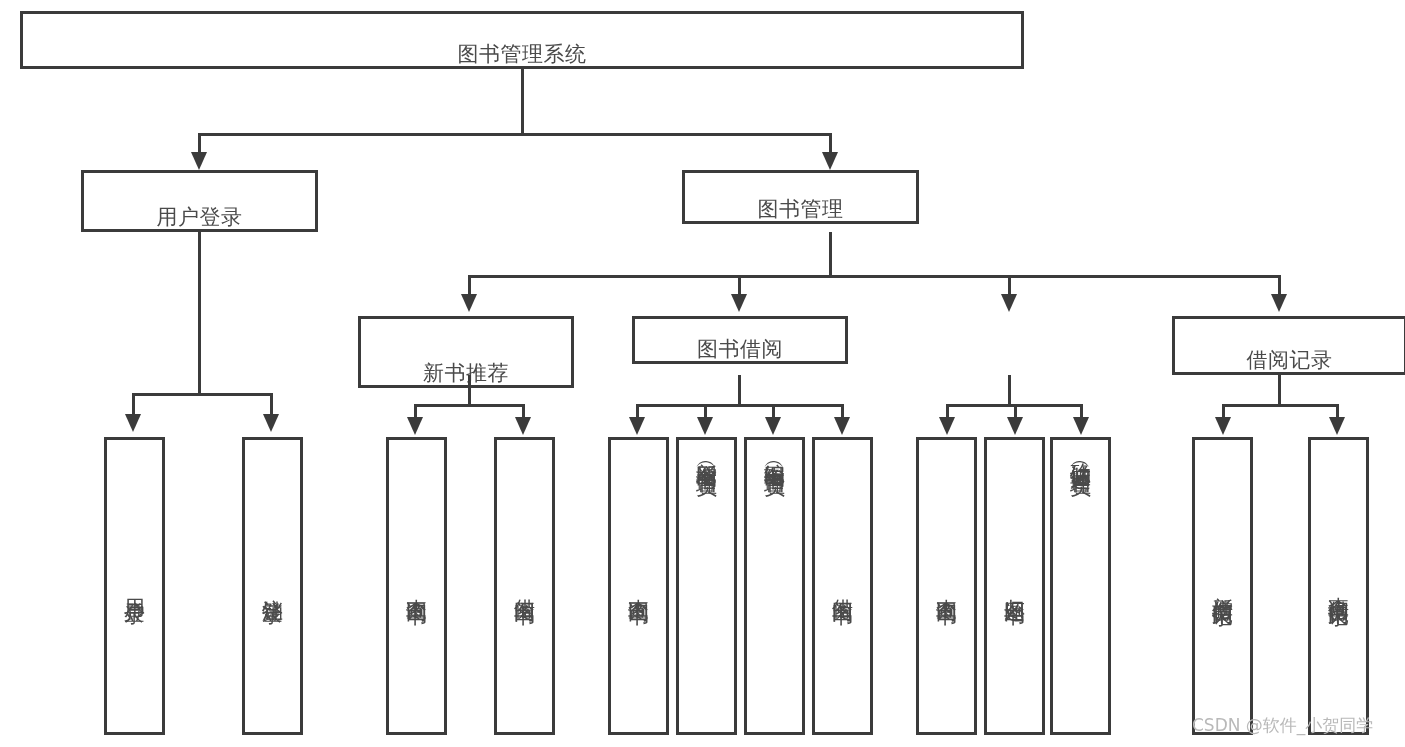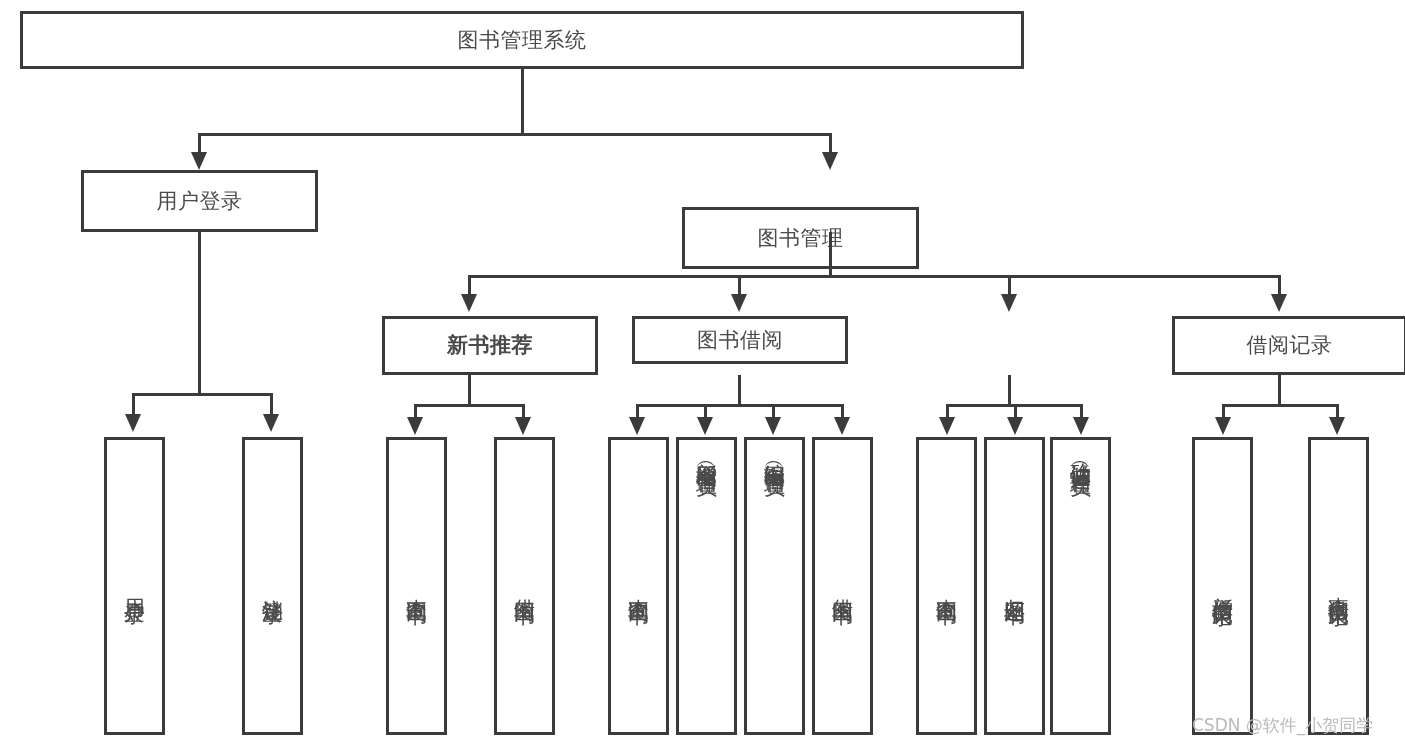--- a/index.html
+++ b/index.html
@@ -18,21 +18,21 @@
     background: #ffffff;
     overflow: hidden;
   }
   
   .node {
     position: absolute;
     box-sizing: border-box;
     background: #ffffff;
     border: 3px solid #3b3b3b;
     display: flex;
-    align-items: center;
+    align-items: flex-end;
     justify-content: center;
     color: #4a4a4a;
     text-align: center;
   }
   .node.lvl0 { border-width: 3px; }
   .node .lbl {
     font-size: 21px;
     line-height: 1.15;
     color: #4a4a4a;
     letter-spacing: 0.5px;
@@ -98,21 +98,21 @@
   <div class="ln v" style="left:198px; top:133px; height:22px;"></div>
   <div class="arrow" style="left:191px; top:152px;"></div>
 
   <div class="ln v" style="left:829px; top:133px; height:22px;"></div>
   <div class="arrow" style="left:822px; top:152px;"></div>
 
   <div class="node" style="left:81px; top:170px; width:237px; height:62px;">
     <span class="lbl">用户登录</span>
   </div>
 
-  <div class="node" style="left:682px; top:170px; width:237px; height:62px;margin-top:37px;">
+  <div class="node" style="left:682px; top:170px; width:237px; height:54px;">
     <span class="lbl">图书管理</span>
   </div>
 
   <div class="ln v" style="left:198px; top:232px; height:161px;"></div>
   <div class="ln h" style="left:132px; top:393px; width:140px;"></div>
   <div class="ln v" style="left:132px; top:393px; height:23px;"></div>
   <div class="arrow" style="left:125px; top:414px;"></div>
   <div class="ln v" style="left:270px; top:393px; height:23px;"></div>
   <div class="arrow" style="left:263px; top:414px;"></div>
 
@@ -120,21 +120,21 @@
   <div class="ln h" style="left:468px; top:275px; width:812px;"></div>
   <div class="ln v" style="left:468px; top:275px; height:22px;"></div>
   <div class="arrow" style="left:461px; top:294px;"></div>
   <div class="ln v" style="left:738px; top:275px; height:22px;"></div>
   <div class="arrow" style="left:731px; top:294px;"></div>
   <div class="ln v" style="left:1008px; top:275px; height:22px;"></div>
   <div class="arrow" style="left:1001px; top:294px;"></div>
   <div class="ln v" style="left:1278px; top:275px; height:22px;"></div>
   <div class="arrow" style="left:1271px; top:294px;"></div>
 
-  <div class="node" style="left:382px; top:316px; width:216px; height:59px;font-weight:bold;">
+  <div class="node" style="left:358px; top:316px; width:216px; height:72px;">
     <span class="lbl">新书推荐</span>
   </div>
   <div class="node" style="left:632px; top:316px; width:216px; height:48px;">
     <span class="lbl">图书借阅</span>
   </div>
   <div class="node" style="left:1172px; top:316px; width:235px; height:59px;">
     <span class="lbl">借阅记录</span>
   </div>
 
   <div class="ln v" style="left:468px; top:375px; height:29px;"></div>

